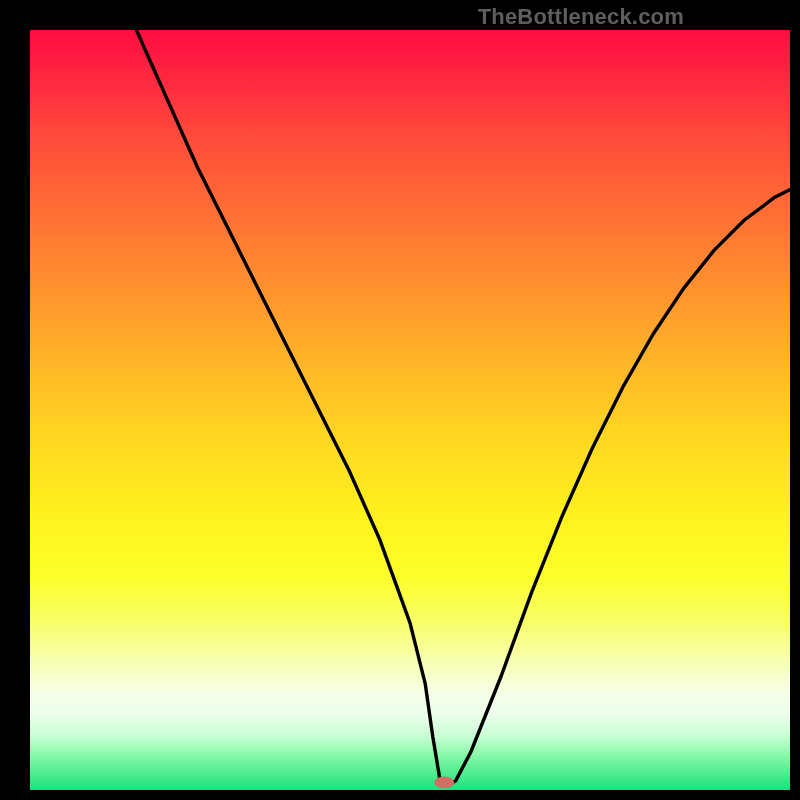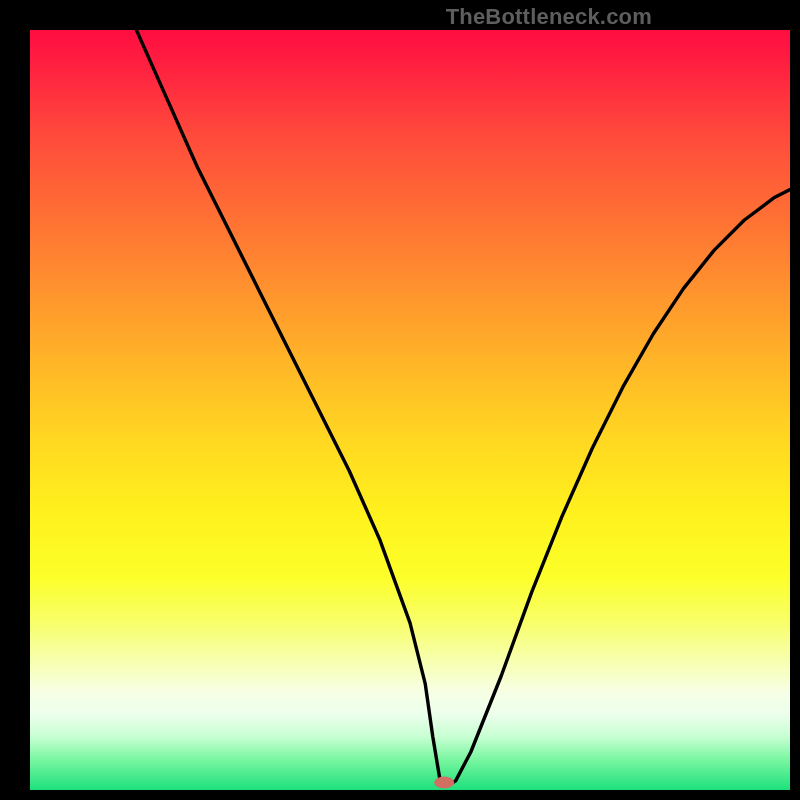--- a/index.html
+++ b/index.html
@@ -8,20 +8,21 @@
     width: 800px;
     height: 800px;
     background: #000000;
     overflow: hidden;
     font-family: Arial, Helvetica, sans-serif;
   }
   .container {
     position: relative;
     width: 670px;
     height: 800px;
+    padding-left: 32px;
   }
   .watermark {
     position: absolute;
     top: 4px;
     right: 18px;
     color: #5e5e5e;
     font-size: 22px;
     font-weight: 600;
     letter-spacing: 0.2px;
     user-select: none;

